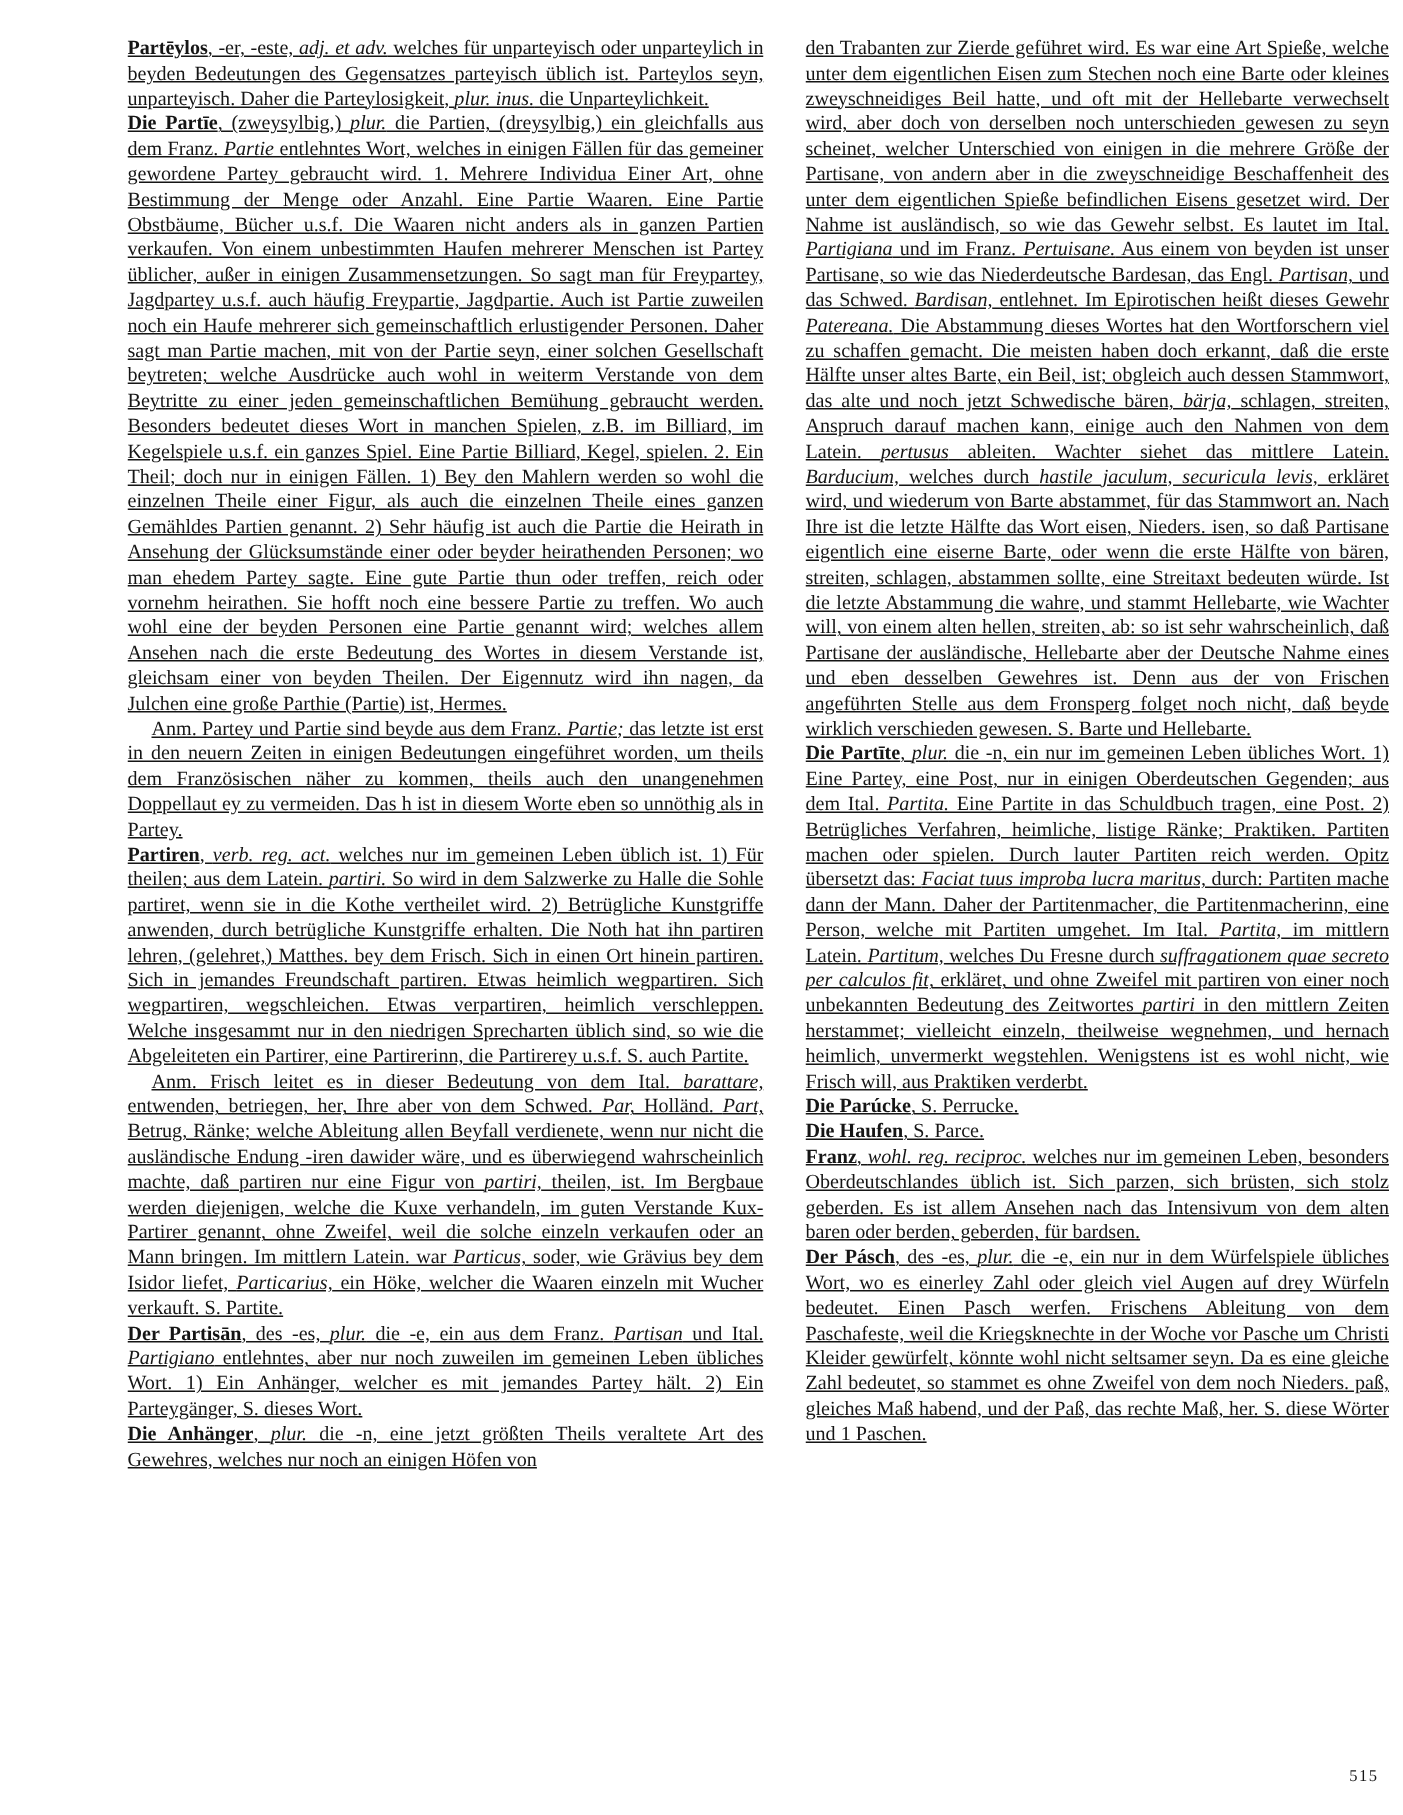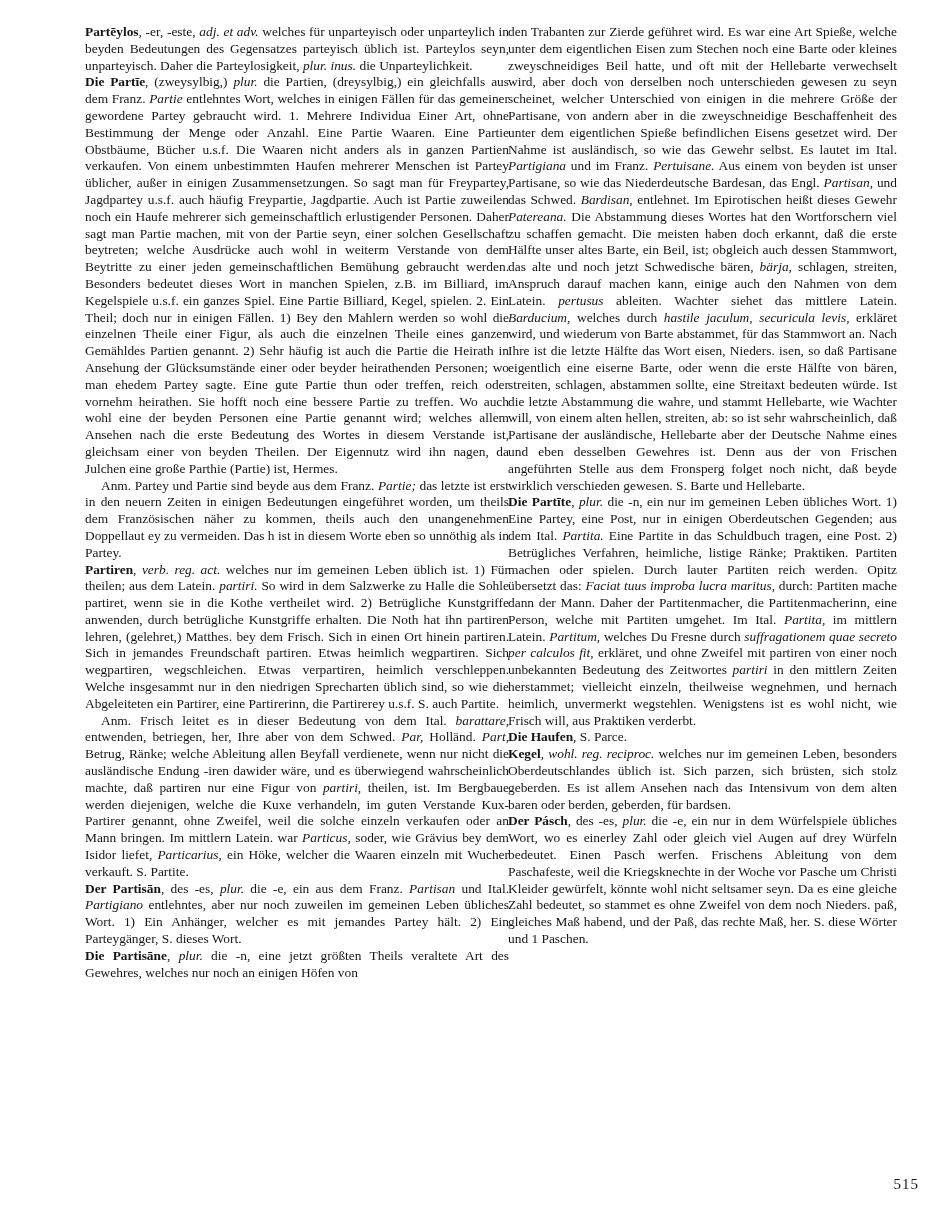--- a/index.html
+++ b/index.html
@@ -19,53 +19,54 @@
     overflow: hidden;
   }
   .col {
     position: absolute;
     top: 24px;
     height: 1160px;
     overflow: hidden;
     text-align: justify;
     text-justify: inter-word;
   }
-  .col-left  { left: 85px;  width: 424px; }
-  .col-right { left: 508px; width: 389px; }
+  .col-left  { left: 85px;  width: 424px; text-decoration: underline; }
+  .col-right { left: 537px; width: 389px; text-decoration: underline; }
   p.entry {
     margin: 0;
     padding: 0;
     text-indent: 0;
   }
   p.entry.indent { text-indent: 16px; }
   .run-n { font-style: normal; font-weight: normal; }
   .run-b { font-weight: bold; }
   .run-i { font-style: italic; }
   .page-number {
     position: absolute;
     right: 16px;
     top: 1176px;
-    font-size: 15px;
+    font-size: 11px;
     letter-spacing: 1px;
   }
 </style>
 </head>
 <body>
 
 <div class="page">
   <div class="col col-left">
       <p class="entry"><span class="run-b">Partēylos</span><span class="run-n">, -er, -este, </span><span class="run-i">adj. et adv.</span><span class="run-n"> welches für unparteyisch oder unparteylich in beyden Bedeutungen des Gegensatzes parteyisch üblich ist. Parteylos seyn, unparteyisch. Daher die Parteylosigkeit, </span><span class="run-i">plur. inus.</span><span class="run-n"> die Unparteylichkeit.</span></p>
       <p class="entry"><span class="run-b">Die Partīe</span><span class="run-n">, (zweysylbig,) </span><span class="run-i">plur.</span><span class="run-n"> die Partien, (dreysylbig,) ein gleichfalls aus dem Franz. </span><span class="run-i">Partie</span><span class="run-n"> entlehntes Wort, welches in einigen Fällen für das gemeiner gewordene Partey gebraucht wird. 1. Mehrere Individua Einer Art, ohne Bestimmung der Menge oder Anzahl. Eine Partie Waaren. Eine Partie Obstbäume, Bücher u.s.f. Die Waaren nicht anders als in ganzen Partien verkaufen. Von einem unbestimmten Haufen mehrerer Menschen ist Partey üblicher, außer in einigen Zusammensetzungen. So sagt man für Freypartey, Jagdpartey u.s.f. auch häufig Freypartie, Jagdpartie. Auch ist Partie zuweilen noch ein Haufe mehrerer sich gemeinschaftlich erlustigender Personen. Daher sagt man Partie machen, mit von der Partie seyn, einer solchen Gesellschaft beytreten; welche Ausdrücke auch wohl in weiterm Verstande von dem Beytritte zu einer jeden gemeinschaftlichen Bemühung gebraucht werden. Besonders bedeutet dieses Wort in manchen Spielen, z.B. im Billiard, im Kegelspiele u.s.f. ein ganzes Spiel. Eine Partie Billiard, Kegel, spielen. 2. Ein Theil; doch nur in einigen Fällen. 1) Bey den Mahlern werden so wohl die einzelnen Theile einer Figur, als auch die einzelnen Theile eines ganzen Gemähldes Partien genannt. 2) Sehr häufig ist auch die Partie die Heirath in Ansehung der Glücksumstände einer oder beyder heirathenden Personen; wo man ehedem Partey sagte. Eine gute Partie thun oder treffen, reich oder vornehm heirathen. Sie hofft noch eine bessere Partie zu treffen. Wo auch wohl eine der beyden Personen eine Partie genannt wird; welches allem Ansehen nach die erste Bedeutung des Wortes in diesem Verstande ist, gleichsam einer von beyden Theilen. Der Eigennutz wird ihn nagen, da Julchen eine große Parthie (Partie) ist, Hermes.</span></p>
       <p class="entry indent"><span class="run-n">Anm. Partey und Partie sind beyde aus dem Franz. </span><span class="run-i">Partie;</span><span class="run-n"> das letzte ist erst in den neuern Zeiten in einigen Bedeutungen eingeführet worden, um theils dem Französischen näher zu kommen, theils auch den unangenehmen Doppellaut ey zu vermeiden. Das h ist in diesem Worte eben so unnöthig als in Partey.</span></p>
       <p class="entry"><span class="run-b">Partiren</span><span class="run-n">, </span><span class="run-i">verb. reg. act.</span><span class="run-n"> welches nur im gemeinen Leben üblich ist. 1) Für theilen; aus dem Latein. </span><span class="run-i">partiri.</span><span class="run-n"> So wird in dem Salzwerke zu Halle die Sohle partiret, wenn sie in die Kothe vertheilet wird. 2) Betrügliche Kunstgriffe anwenden, durch betrügliche Kunstgriffe erhalten. Die Noth hat ihn partiren lehren, (gelehret,) Matthes. bey dem Frisch. Sich in einen Ort hinein partiren. Sich in jemandes Freundschaft partiren. Etwas heimlich wegpartiren. Sich wegpartiren, wegschleichen. Etwas verpartiren, heimlich verschleppen. Welche insgesammt nur in den niedrigen Sprecharten üblich sind, so wie die Abgeleiteten ein Partirer, eine Partirerinn, die Partirerey u.s.f. S. auch Partite.</span></p>
       <p class="entry indent"><span class="run-n">Anm. Frisch leitet es in dieser Bedeutung von dem Ital. </span><span class="run-i">barattare,</span><span class="run-n"> entwenden, betriegen, her, Ihre aber von dem Schwed. </span><span class="run-i">Par,</span><span class="run-n"> Holländ. </span><span class="run-i">Part,</span><span class="run-n"> Betrug, Ränke; welche Ableitung allen Beyfall verdienete, wenn nur nicht die ausländische Endung -iren dawider wäre, und es überwiegend wahrscheinlich machte, daß partiren nur eine Figur von </span><span class="run-i">partiri,</span><span class="run-n"> theilen, ist. Im Bergbaue werden diejenigen, welche die Kuxe verhandeln, im guten Verstande Kux-Partirer genannt, ohne Zweifel, weil die solche einzeln verkaufen oder an Mann bringen. Im mittlern Latein. war </span><span class="run-i">Particus,</span><span class="run-n"> soder, wie Grävius bey dem Isidor liefet, </span><span class="run-i">Particarius,</span><span class="run-n"> ein Höke, welcher die Waaren einzeln mit Wucher verkauft. S. Partite.</span></p>
       <p class="entry"><span class="run-b">Der Partisān</span><span class="run-n">, des -es, </span><span class="run-i">plur.</span><span class="run-n"> die -e, ein aus dem Franz. </span><span class="run-i">Partisan</span><span class="run-n"> und Ital. </span><span class="run-i">Partigiano</span><span class="run-n"> entlehntes, aber nur noch zuweilen im gemeinen Leben übliches Wort. 1) Ein Anhänger, welcher es mit jemandes Partey hält. 2) Ein Parteygänger, S. dieses Wort.</span></p>
-      <p class="entry"><span class="run-b">Die Partisāne</span><span class="run-n">, </span><span class="run-i">plur.</span><span class="run-n"> die -n, eine jetzt größten Theils veraltete Art des Gewehres, welches nur noch an einigen Höfen von</span></p>
+      <p class="entry"><span class="run-b">Die Anhänger</span><span class="run-n">, </span><span class="run-i">plur.</span><span class="run-n"> die -n, eine jetzt größten Theils veraltete Art des Gewehres, welches nur noch an einigen Höfen von</span></p>
     </div>
   <div class="col col-right">
       <p class="entry"><span class="run-n">den Trabanten zur Zierde geführet wird. Es war eine Art Spieße, welche unter dem eigentlichen Eisen zum Stechen noch eine Barte oder kleines zweyschneidiges Beil hatte, und oft mit der Hellebarte verwechselt wird, aber doch von derselben noch unterschieden gewesen zu seyn scheinet, welcher Unterschied von einigen in die mehrere Größe der Partisane, von andern aber in die zweyschneidige Beschaffenheit des unter dem eigentlichen Spieße befindlichen Eisens gesetzet wird. Der Nahme ist ausländisch, so wie das Gewehr selbst. Es lautet im Ital. </span><span class="run-i">Partigiana</span><span class="run-n"> und im Franz. </span><span class="run-i">Pertuisane.</span><span class="run-n"> Aus einem von beyden ist unser Partisane, so wie das Niederdeutsche Bardesan, das Engl. </span><span class="run-i">Partisan,</span><span class="run-n"> und das Schwed. </span><span class="run-i">Bardisan,</span><span class="run-n"> entlehnet. Im Epirotischen heißt dieses Gewehr </span><span class="run-i">Patereana.</span><span class="run-n"> Die Abstammung dieses Wortes hat den Wortforschern viel zu schaffen gemacht. Die meisten haben doch erkannt, daß die erste Hälfte unser altes Barte, ein Beil, ist; obgleich auch dessen Stammwort, das alte und noch jetzt Schwedische bären, </span><span class="run-i">bärja,</span><span class="run-n"> schlagen, streiten, Anspruch darauf machen kann, einige auch den Nahmen von dem Latein. </span><span class="run-i">pertusus</span><span class="run-n"> ableiten. Wachter siehet das mittlere Latein. </span><span class="run-i">Barducium,</span><span class="run-n"> welches durch </span><span class="run-i">hastile jaculum, securicula levis,</span><span class="run-n"> erkläret wird, und wiederum von Barte abstammet, für das Stammwort an. Nach Ihre ist die letzte Hälfte das Wort eisen, Nieders. isen, so daß Partisane eigentlich eine eiserne Barte, oder wenn die erste Hälfte von bären, streiten, schlagen, abstammen sollte, eine Streitaxt bedeuten würde. Ist die letzte Abstammung die wahre, und stammt Hellebarte, wie Wachter will, von einem alten hellen, streiten, ab: so ist sehr wahrscheinlich, daß Partisane der ausländische, Hellebarte aber der Deutsche Nahme eines und eben desselben Gewehres ist. Denn aus der von Frischen angeführten Stelle aus dem Fronsperg folget noch nicht, daß beyde wirklich verschieden gewesen. S. Barte und Hellebarte.</span></p>
       <p class="entry"><span class="run-b">Die Partīte</span><span class="run-n">, </span><span class="run-i">plur.</span><span class="run-n"> die -n, ein nur im gemeinen Leben übliches Wort. 1) Eine Partey, eine Post, nur in einigen Oberdeutschen Gegenden; aus dem Ital. </span><span class="run-i">Partita.</span><span class="run-n"> Eine Partite in das Schuldbuch tragen, eine Post. 2) Betrügliches Verfahren, heimliche, listige Ränke; Praktiken. Partiten machen oder spielen. Durch lauter Partiten reich werden. Opitz übersetzt das: </span><span class="run-i">Faciat tuus improba lucra maritus,</span><span class="run-n"> durch: Partiten mache dann der Mann. Daher der Partitenmacher, die Partitenmacherinn, eine Person, welche mit Partiten umgehet. Im Ital. </span><span class="run-i">Partita,</span><span class="run-n"> im mittlern Latein. </span><span class="run-i">Partitum,</span><span class="run-n"> welches Du Fresne durch </span><span class="run-i">suffragationem quae secreto per calculos fit,</span><span class="run-n"> erkläret, und ohne Zweifel mit partiren von einer noch unbekannten Bedeutung des Zeitwortes </span><span class="run-i">partiri</span><span class="run-n"> in den mittlern Zeiten herstammet; vielleicht einzeln, theilweise wegnehmen, und hernach heimlich, unvermerkt wegstehlen. Wenigstens ist es wohl nicht, wie Frisch will, aus Praktiken verderbt.</span></p>
+      <p class="entry"><span class="run-b">Die Parúcke</span><span class="run-n">, S. Perrucke.</span></p>
       <p class="entry"><span class="run-b">Die Haufen</span><span class="run-n">, S. Parce.</span></p>
-      <p class="entry"><span class="run-b">Kegel</span><span class="run-n">, </span><span class="run-i">wohl. reg. reciproc.</span><span class="run-n"> welches nur im gemeinen Leben, besonders Oberdeutschlandes üblich ist. Sich parzen, sich brüsten, sich stolz geberden. Es ist allem Ansehen nach das Intensivum von dem alten baren oder berden, geberden, für bardsen.</span></p>
+      <p class="entry"><span class="run-b">Franz</span><span class="run-n">, </span><span class="run-i">wohl. reg. reciproc.</span><span class="run-n"> welches nur im gemeinen Leben, besonders Oberdeutschlandes üblich ist. Sich parzen, sich brüsten, sich stolz geberden. Es ist allem Ansehen nach das Intensivum von dem alten baren oder berden, geberden, für bardsen.</span></p>
       <p class="entry"><span class="run-b">Der Pásch</span><span class="run-n">, des -es, </span><span class="run-i">plur.</span><span class="run-n"> die -e, ein nur in dem Würfelspiele übliches Wort, wo es einerley Zahl oder gleich viel Augen auf drey Würfeln bedeutet. Einen Pasch werfen. Frischens Ableitung von dem Paschafeste, weil die Kriegsknechte in der Woche vor Pasche um Christi Kleider gewürfelt, könnte wohl nicht seltsamer seyn. Da es eine gleiche Zahl bedeutet, so stammet es ohne Zweifel von dem noch Nieders. paß, gleiches Maß habend, und der Paß, das rechte Maß, her. S. diese Wörter und 1 Paschen.</span></p>
     </div>
   <div class="page-number">515</div>
 </div>
 
 </body></html>

